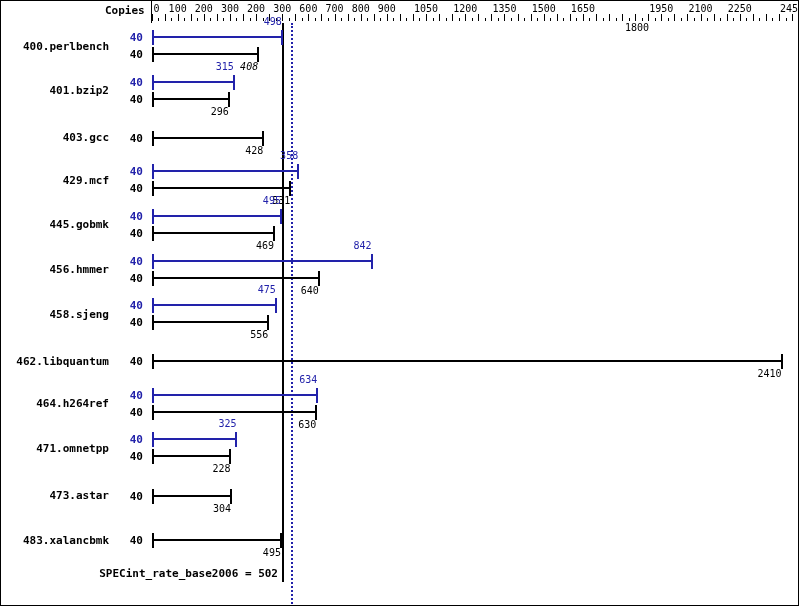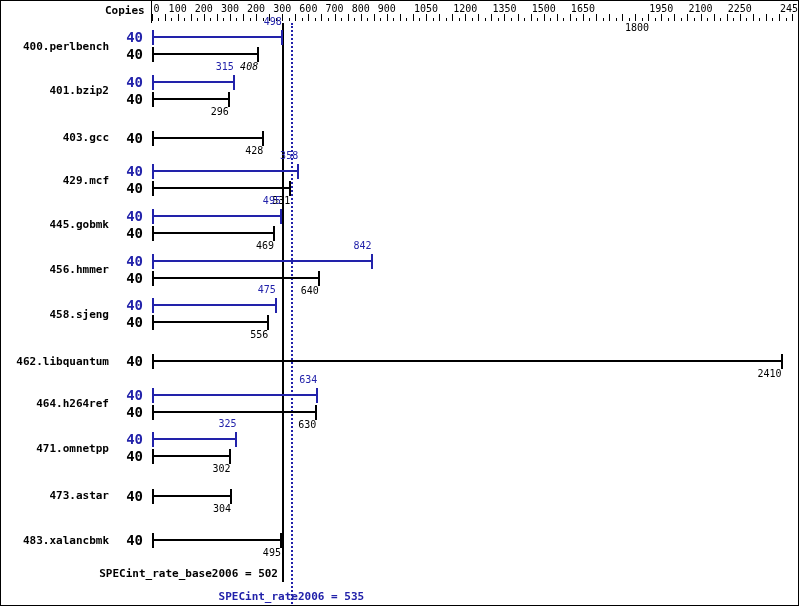--- a/index.html
+++ b/index.html
@@ -84,21 +84,21 @@
     position: absolute;
     font-size: 11px;
     font-weight: bold;
     color: #000000;
     text-align: right;
     white-space: nowrap;
     transform: translateY(-50%);
   }
   .copies-peak, .copies-base {
     position: absolute;
-    font-size: 14px;
+    font-size: 11px;
     font-weight: bold;
     white-space: nowrap;
     text-align: right;
     transform: translateY(-50%);
   }
   .copies-peak { color: #2222aa; }
   .copies-base { color: #000000; }
 
   .bar {
     position: absolute;
@@ -365,32 +365,31 @@
       <div class="copies-base" style="left: 112px; width: 30px; top: 410.6px;">40</div>
       <div class="bench-label" style="left: 0px; width: 108px; top: 446.8px;">471.omnetpp</div>
       <div class="cap-left peak" style="left: 150.5px; top: 431.3px;"></div>
       <div class="bar peak" style="left: 150.5px; width: 84.9745px; top: 437.3px;"></div>
       <div class="cap-right peak" style="left: 234.475px; top: 431.3px;"></div>
       <div class="val-label peak" style="left: 235.475px; top: 417.3px;">325</div>
       <div class="copies-peak" style="left: 112px; width: 30px; top: 438.3px;">40</div>
       <div class="cap-left base" style="left: 150.5px; top: 448.3px;"></div>
       <div class="bar base" style="left: 150.5px; width: 78.9609px; top: 454.3px;"></div>
       <div class="cap-right base" style="left: 228.461px; top: 448.3px;"></div>
-      <div class="val-label base" style="left: 229.461px; top: 462.3px;">302</div>
+      <div class="val-label base" style="left: 229.461px; top: 462.3px;">228</div>
       <div class="copies-base" style="left: 112px; width: 30px; top: 455.3px;">40</div>
       <div class="bench-label" style="left: 0px; width: 108px; top: 494px;">473.astar</div>
       <div class="cap-left base" style="left: 150.5px; top: 487.5px;"></div>
       <div class="bar base" style="left: 150.5px; width: 79.4838px; top: 493.5px;"></div>
       <div class="cap-right base" style="left: 228.984px; top: 487.5px;"></div>
       <div class="val-label base" style="left: 229.984px; top: 501.5px;">304</div>
       <div class="copies-base" style="left: 112px; width: 30px; top: 494.5px;">40</div>
       <div class="bench-label" style="left: 0px; width: 108px; top: 538.7px;">483.xalancbmk</div>
       <div class="cap-left base" style="left: 150.5px; top: 532.2px;"></div>
       <div class="bar base" style="left: 150.5px; width: 129.423px; top: 538.2px;"></div>
       <div class="cap-right base" style="left: 278.923px; top: 532.2px;"></div>
       <div class="val-label base" style="left: 279.923px; top: 546.2px;">495</div>
       <div class="copies-base" style="left: 112px; width: 30px; top: 539.2px;">40</div>
     </div>
 
   <div class="abs" id="base-summary" style="left: 0px; width: 277px; top: 565.7px;">SPECint_rate_base2006 = 502</div>
-  <div class="abs" id="peak-summary" style="left: 150.381px; width: 280px; top: 588.7px;">SPECint_rate2006 = 535</div>
 
 </div>
 
 </body></html>

